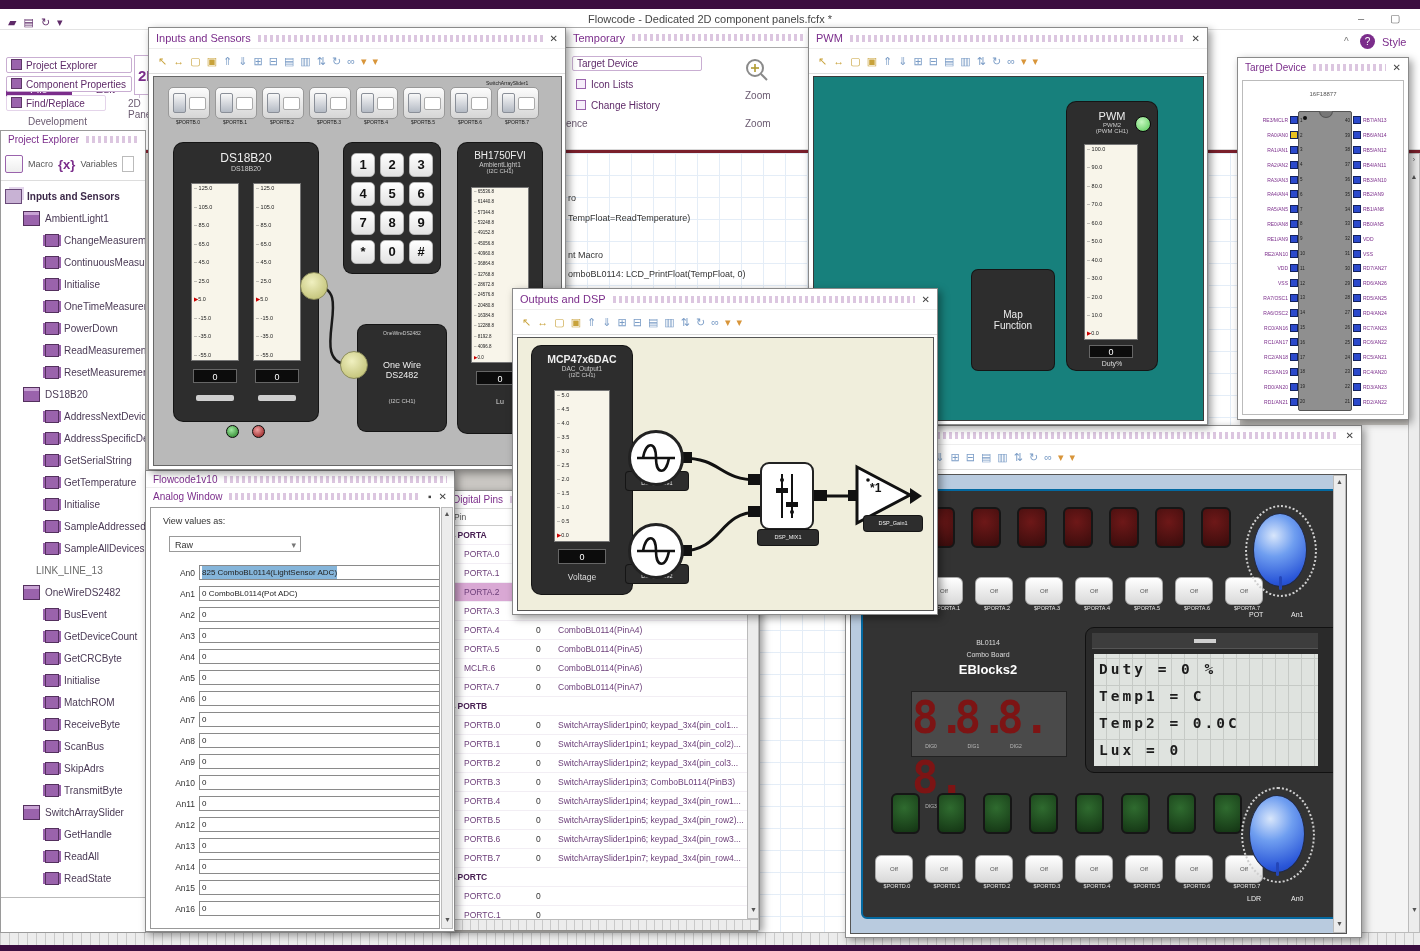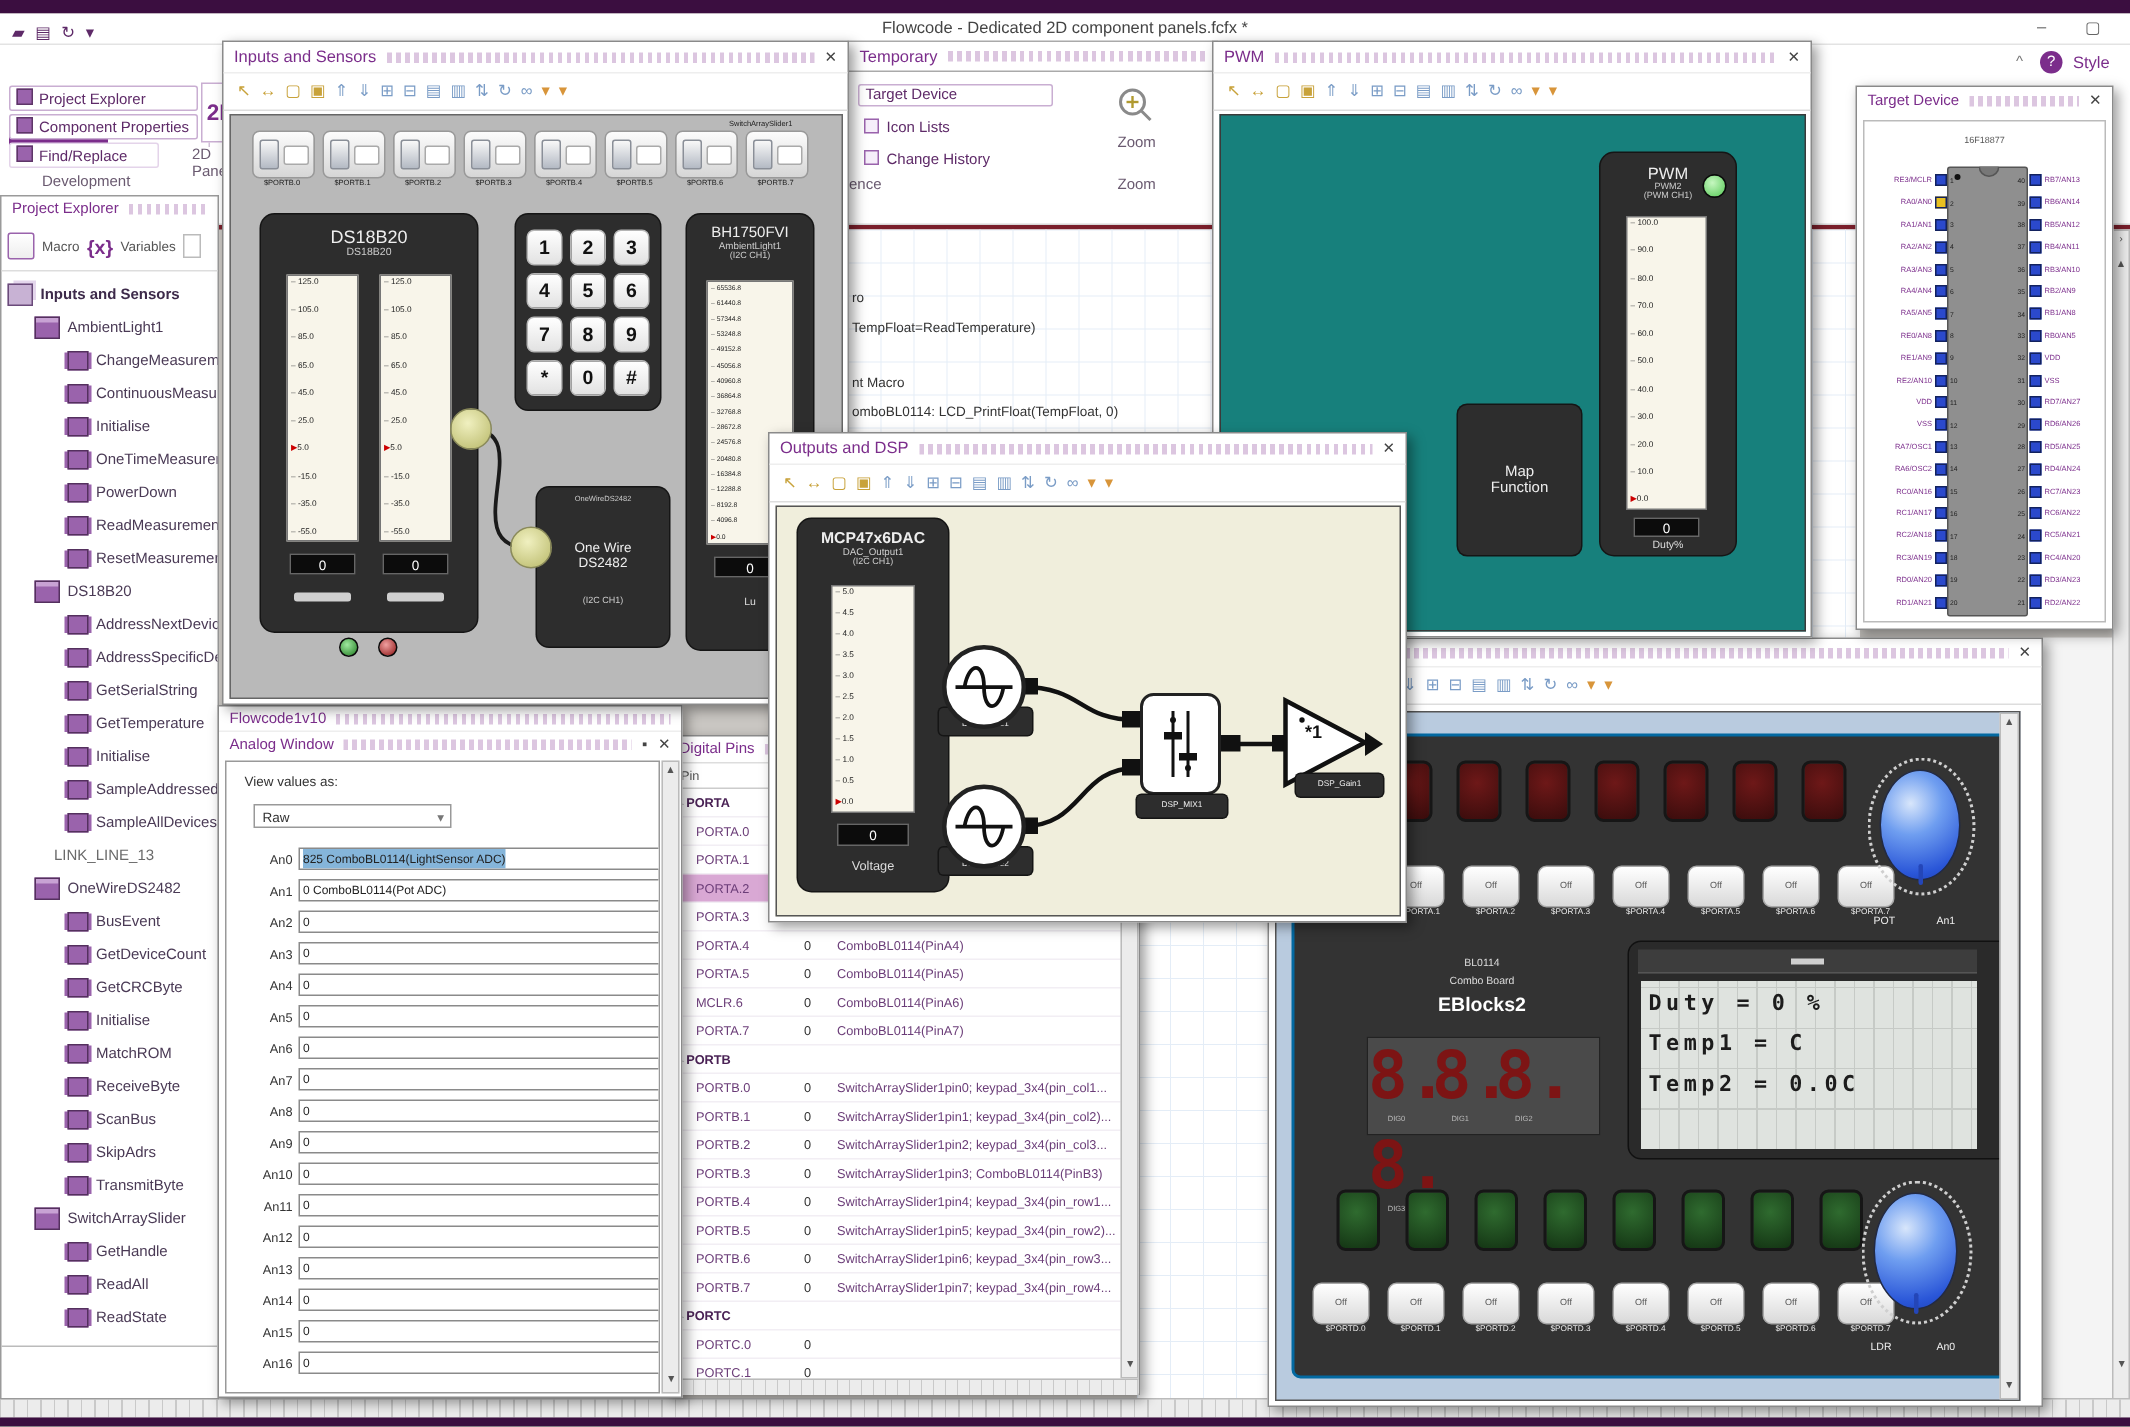--- a/index.html
+++ b/index.html
@@ -752,20 +752,21 @@
         
           <div style="display:inline-block;width:38px;text-align:center;"><span class="seg7">8.</span><div class="seglab">DIG3</div></div>
         </div>
 
         <div class="abs" style="left:222px;top:136px;width:276px;height:146px;background:#2a2a2a;border:1px solid #111;border-radius:9px;">
           <div class="abs" style="left:6px;top:5px;width:226px;height:16px;background:#3d3d3d;border-bottom:1px solid #555;background-image:linear-gradient(90deg,transparent 45%,#cfcfcf 45%,#cfcfcf 55%,transparent 55%);background-size:100% 4px;background-position:0 6px;background-repeat:no-repeat;"></div>
           <div class="abs" style="left:8px;top:26px;width:224px;height:112px;background:#dfe3df;padding:2px 5px;box-sizing:border-box;background-image:repeating-linear-gradient(90deg,transparent 0 12px,#c6cac6 12px 13px),repeating-linear-gradient(0deg,transparent 0 26px,#c6cac6 26px 27px);">
               <div class="lcdline">Duty = 0 %</div>
               <div class="lcdline">Temp1 = C</div>
               <div class="lcdline">Temp2 = 0.0C</div>
+              <div class="lcdline">Lux = 0</div>
             </div>
         </div>
 
         <div class="abs" style="left:28px;top:302px;display:flex;gap:17px;">
           <div class="lg"></div>
             <div class="lg"></div>
             <div class="lg"></div>
             <div class="lg"></div>
             <div class="lg"></div>
             <div class="lg"></div>

